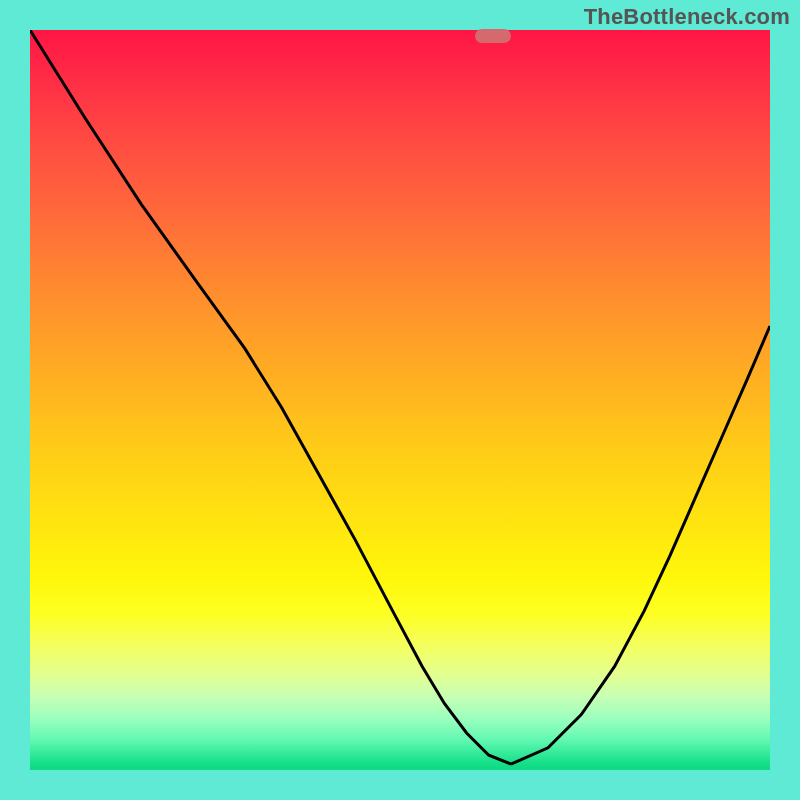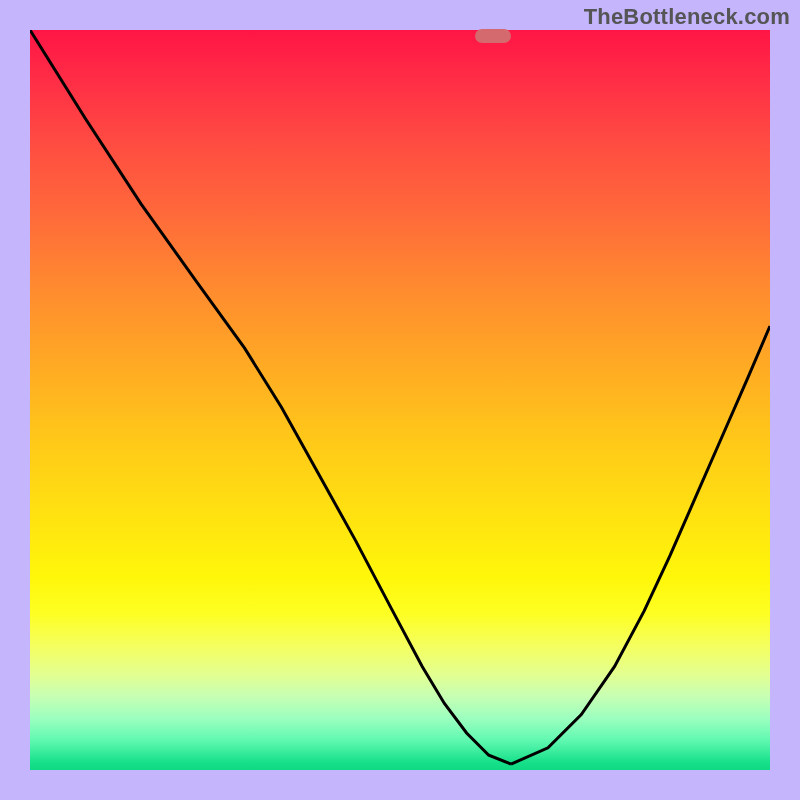--- a/index.html
+++ b/index.html
@@ -8,21 +8,21 @@
     width: 800px;
     height: 800px;
     background: #000;
     overflow: hidden;
     font-family: Arial, Helvetica, sans-serif;
   }
   .frame {
     position: relative;
     width: 800px;
     height: 800px;
-    background: #c4b5fd;
+    background: #5eead4;
   }
   .watermark {
     position: absolute;
     top: 4px;
     right: 10px;
     color: #555;
     font-size: 22px;
     font-weight: 600;
     letter-spacing: 0.2px;
     z-index: 10;

